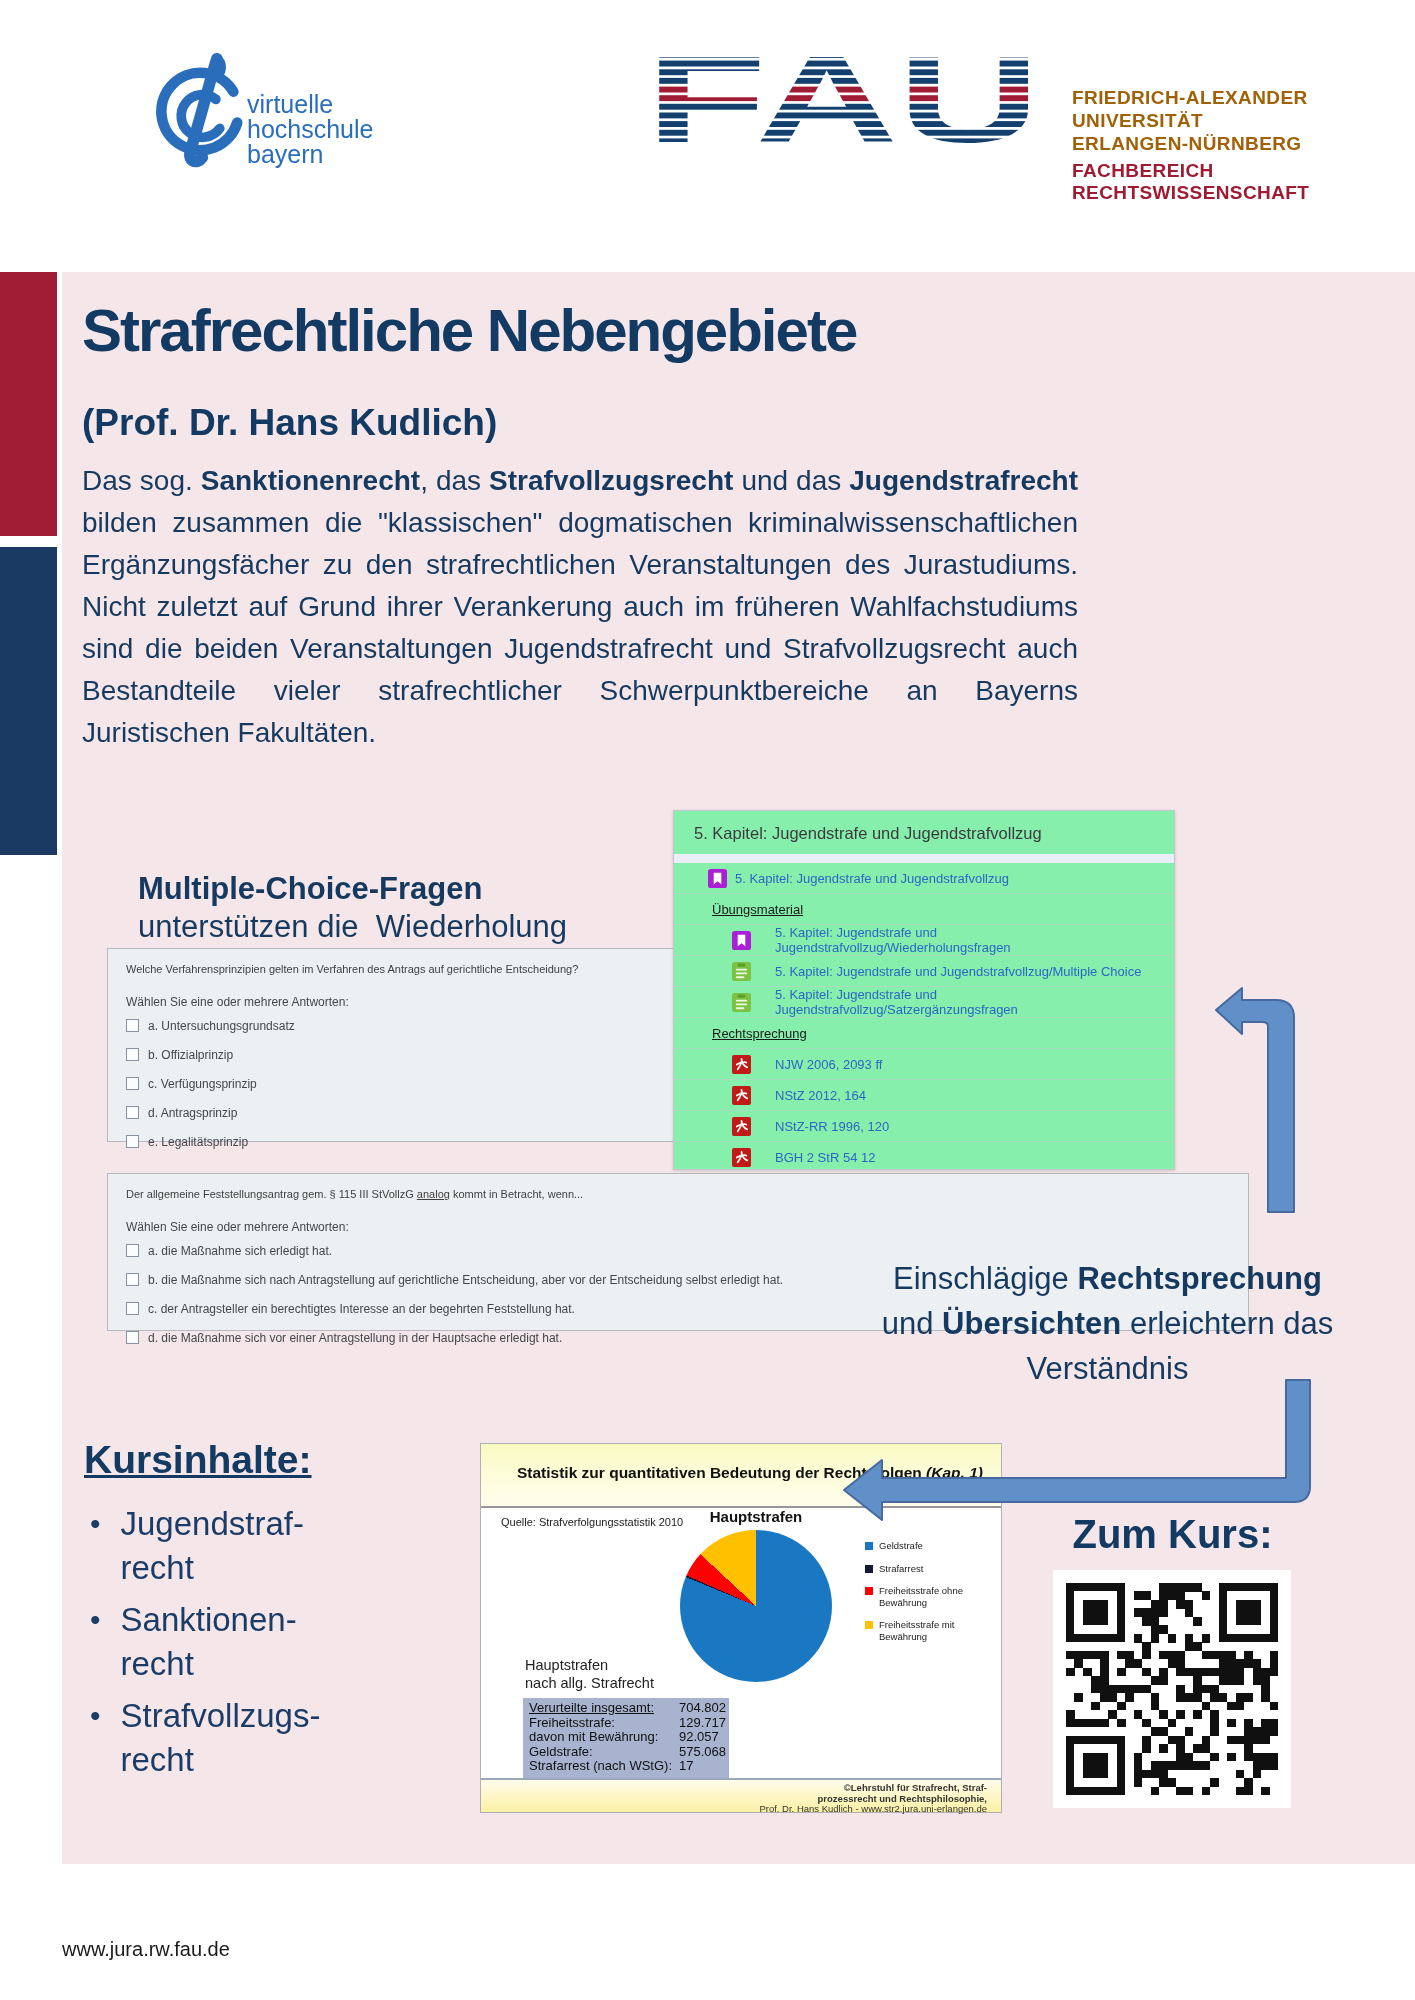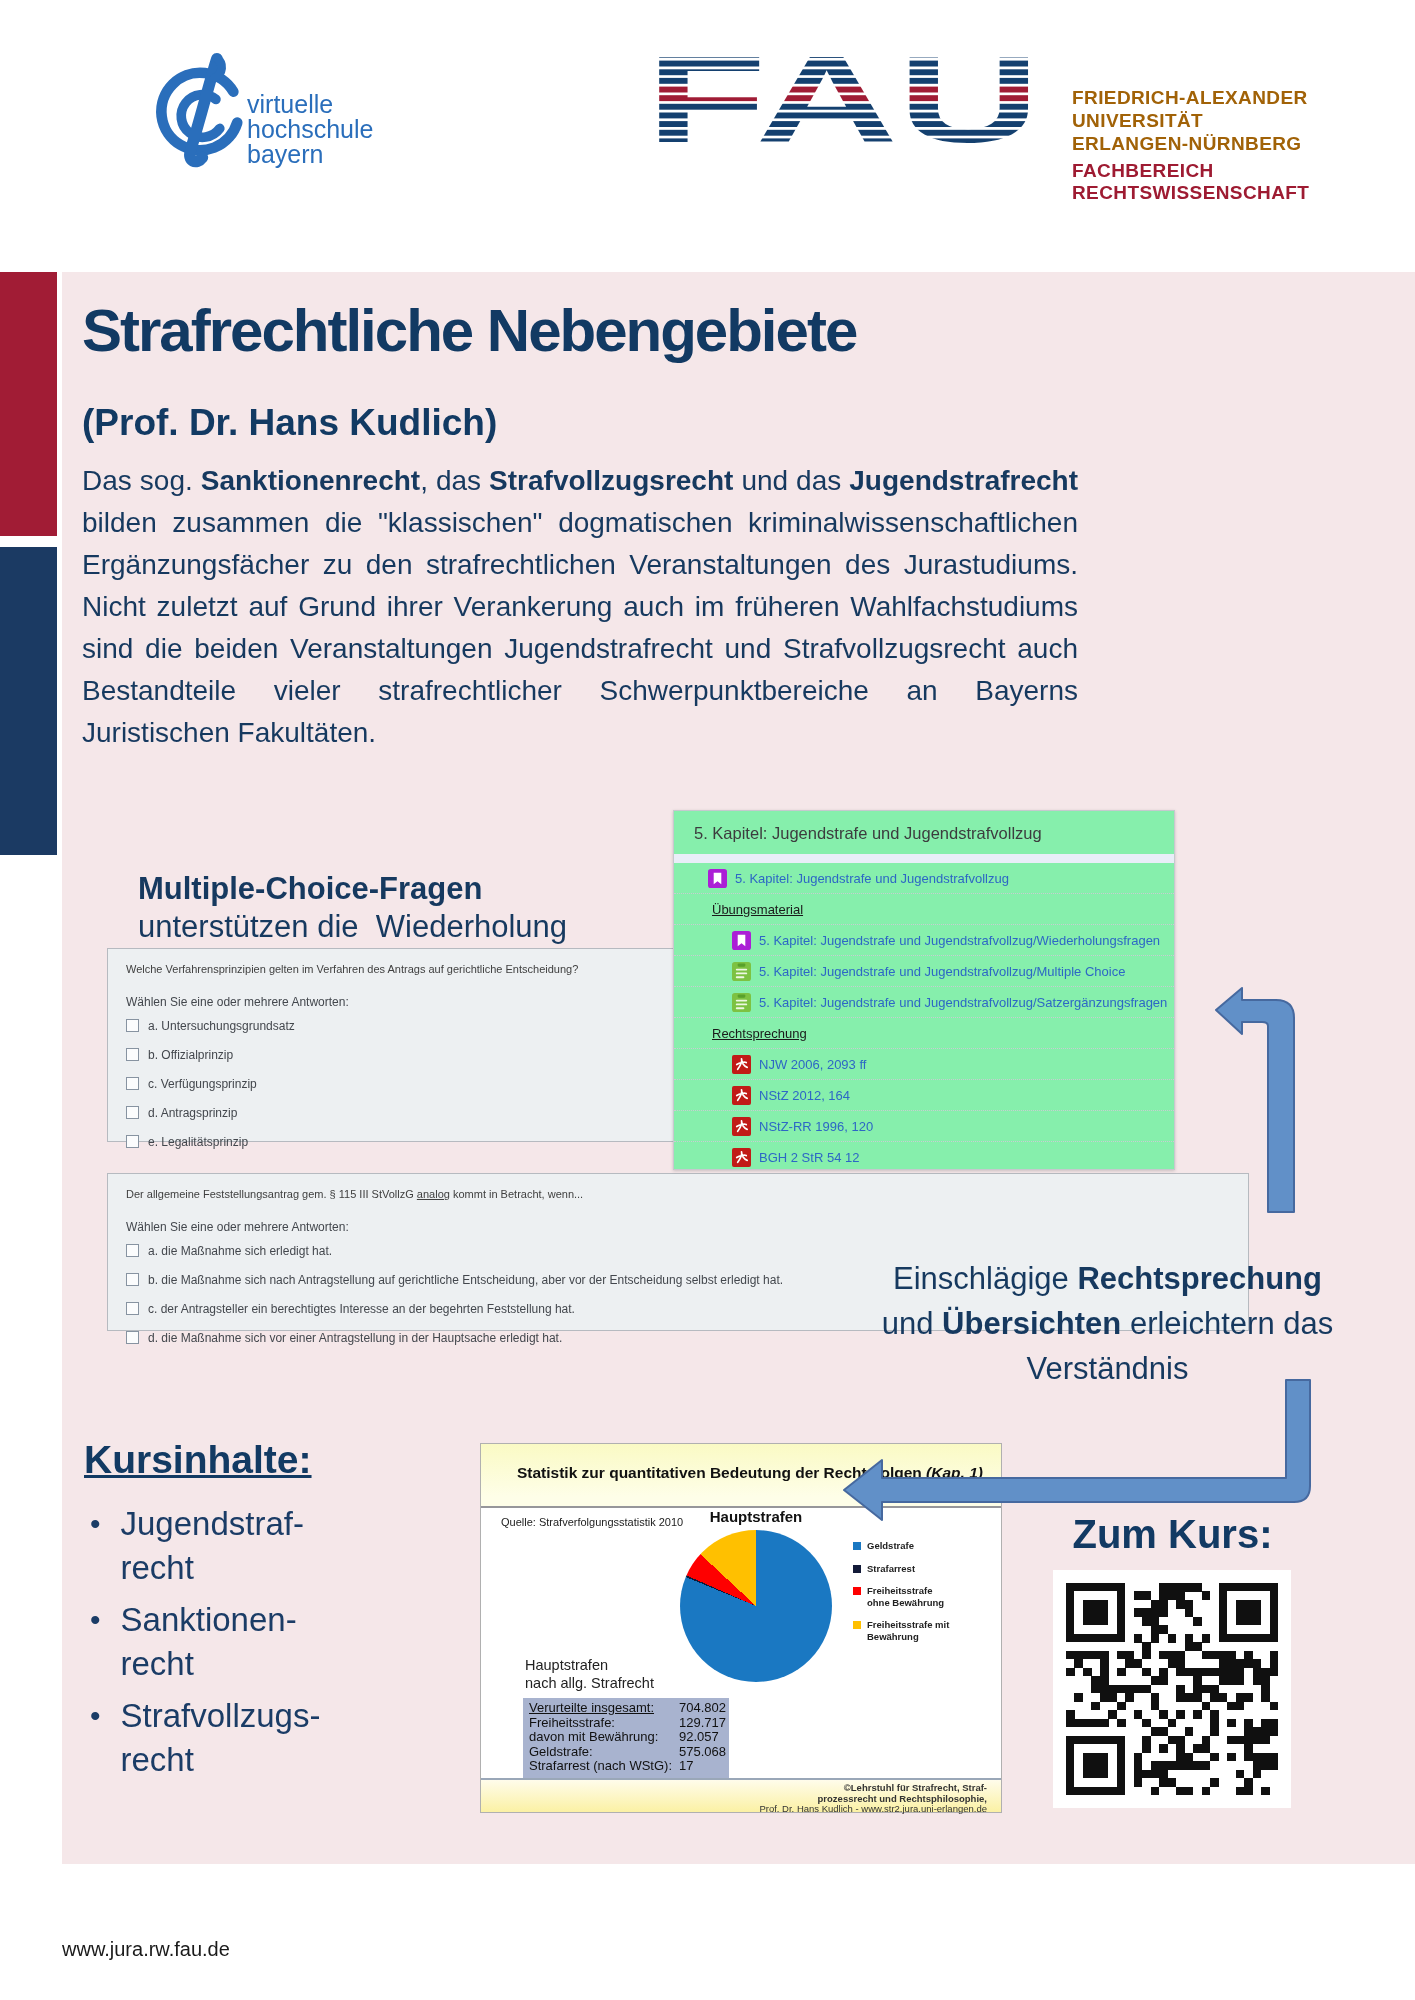--- a/index.html
+++ b/index.html
@@ -40,21 +40,21 @@
   .cb{width:11px;height:11px;border:1px solid #8793a1;background:#fbfcfd;display:inline-block;
       margin-right:9px;flex:0 0 auto;}
   .optlab{font-size:12px;}
 
   
   #kapitel{left:673px;top:810px;width:500px;height:358px;background:#86efac;border:1px solid #c5c9ce;
            box-shadow:0 1px 3px rgba(0,0,0,.18);z-index:2;overflow:hidden;}
   #kapitel .khead{font-size:16.5px;color:#3c3c3e;padding:13px 20px 11px 20px;border-bottom:9px solid #e9eef8;}
   .krow{height:30px;display:flex;align-items:center;border-bottom:1px dotted #c8ccd2;font-size:13px;}
   .krow.klink{color:#2d67c5;padding-left:34px;}
-  .krow.indent2{padding-left:58px;}
+  .krow.indent2{padding-left:58px;gap:16px;}
   .krow.ksec{color:#1a1a1a;padding-left:38px;}
   .krow.ksec span{text-decoration:underline;}
   .kicon{width:19px;height:19px;margin-right:8px;flex:0 0 auto;display:inline-block;}
 
   
   .arrow{z-index:3;}
 
   
   #note{left:850px;top:1256px;width:515px;text-align:center;font-size:31px;line-height:45px;
         color:#16395f;white-space:pre-line;z-index:2;}
@@ -70,21 +70,21 @@
   
   #slide{left:480px;top:1443px;width:520px;height:368px;background:#ffffff;border:1px solid #b0b0b0;z-index:2;}
   #slide-band{position:absolute;left:0;top:0;width:100%;height:62px;
               background:linear-gradient(180deg,#fafac4 0%,#fefee8 85%);border-bottom:2px solid #96969a;}
   #slide-header{position:absolute;left:36px;top:20px;font-size:15.5px;font-weight:bold;color:#111;}
   #slide-header .em{font-style:italic;}
   #slide-source{position:absolute;left:20px;top:72px;font-size:11px;color:#222;}
   #chart-title{position:absolute;left:190px;top:64px;width:170px;text-align:center;
                font-size:15px;font-weight:bold;color:#111;}
   #pie{position:absolute;left:199px;top:86px;width:152px;height:152px;border-radius:50%;}
-  #legend{position:absolute;left:372px;top:96px;font-weight:bold;}
+  #legend{position:absolute;left:384px;top:96px;}
   .litem{display:flex;margin-bottom:11px;}
   .lsq{width:8px;height:8px;margin:2px 6px 0 0;flex:0 0 auto;}
   .llab{font-size:9.5px;line-height:11.5px;color:#222;width:88px;}
   #slide-caption{position:absolute;left:44px;top:212px;font-size:14.5px;line-height:18px;
                  color:#222;white-space:pre-line;}
   #stats{position:absolute;left:42px;top:254px;width:206px;height:80px;background:#a8b3cf;
          padding:3px 6px;box-sizing:border-box;}
   .srow{font-size:13px;line-height:14.6px;color:#111;white-space:nowrap;}
   .srow .lab{display:inline-block;width:150px;}
   .srow.first .lab{text-decoration:underline;}

